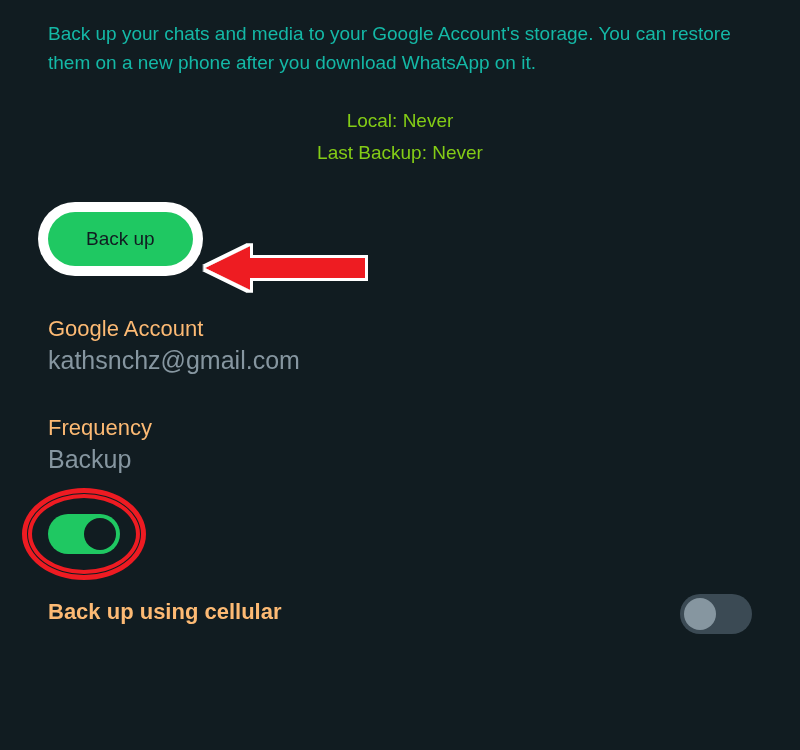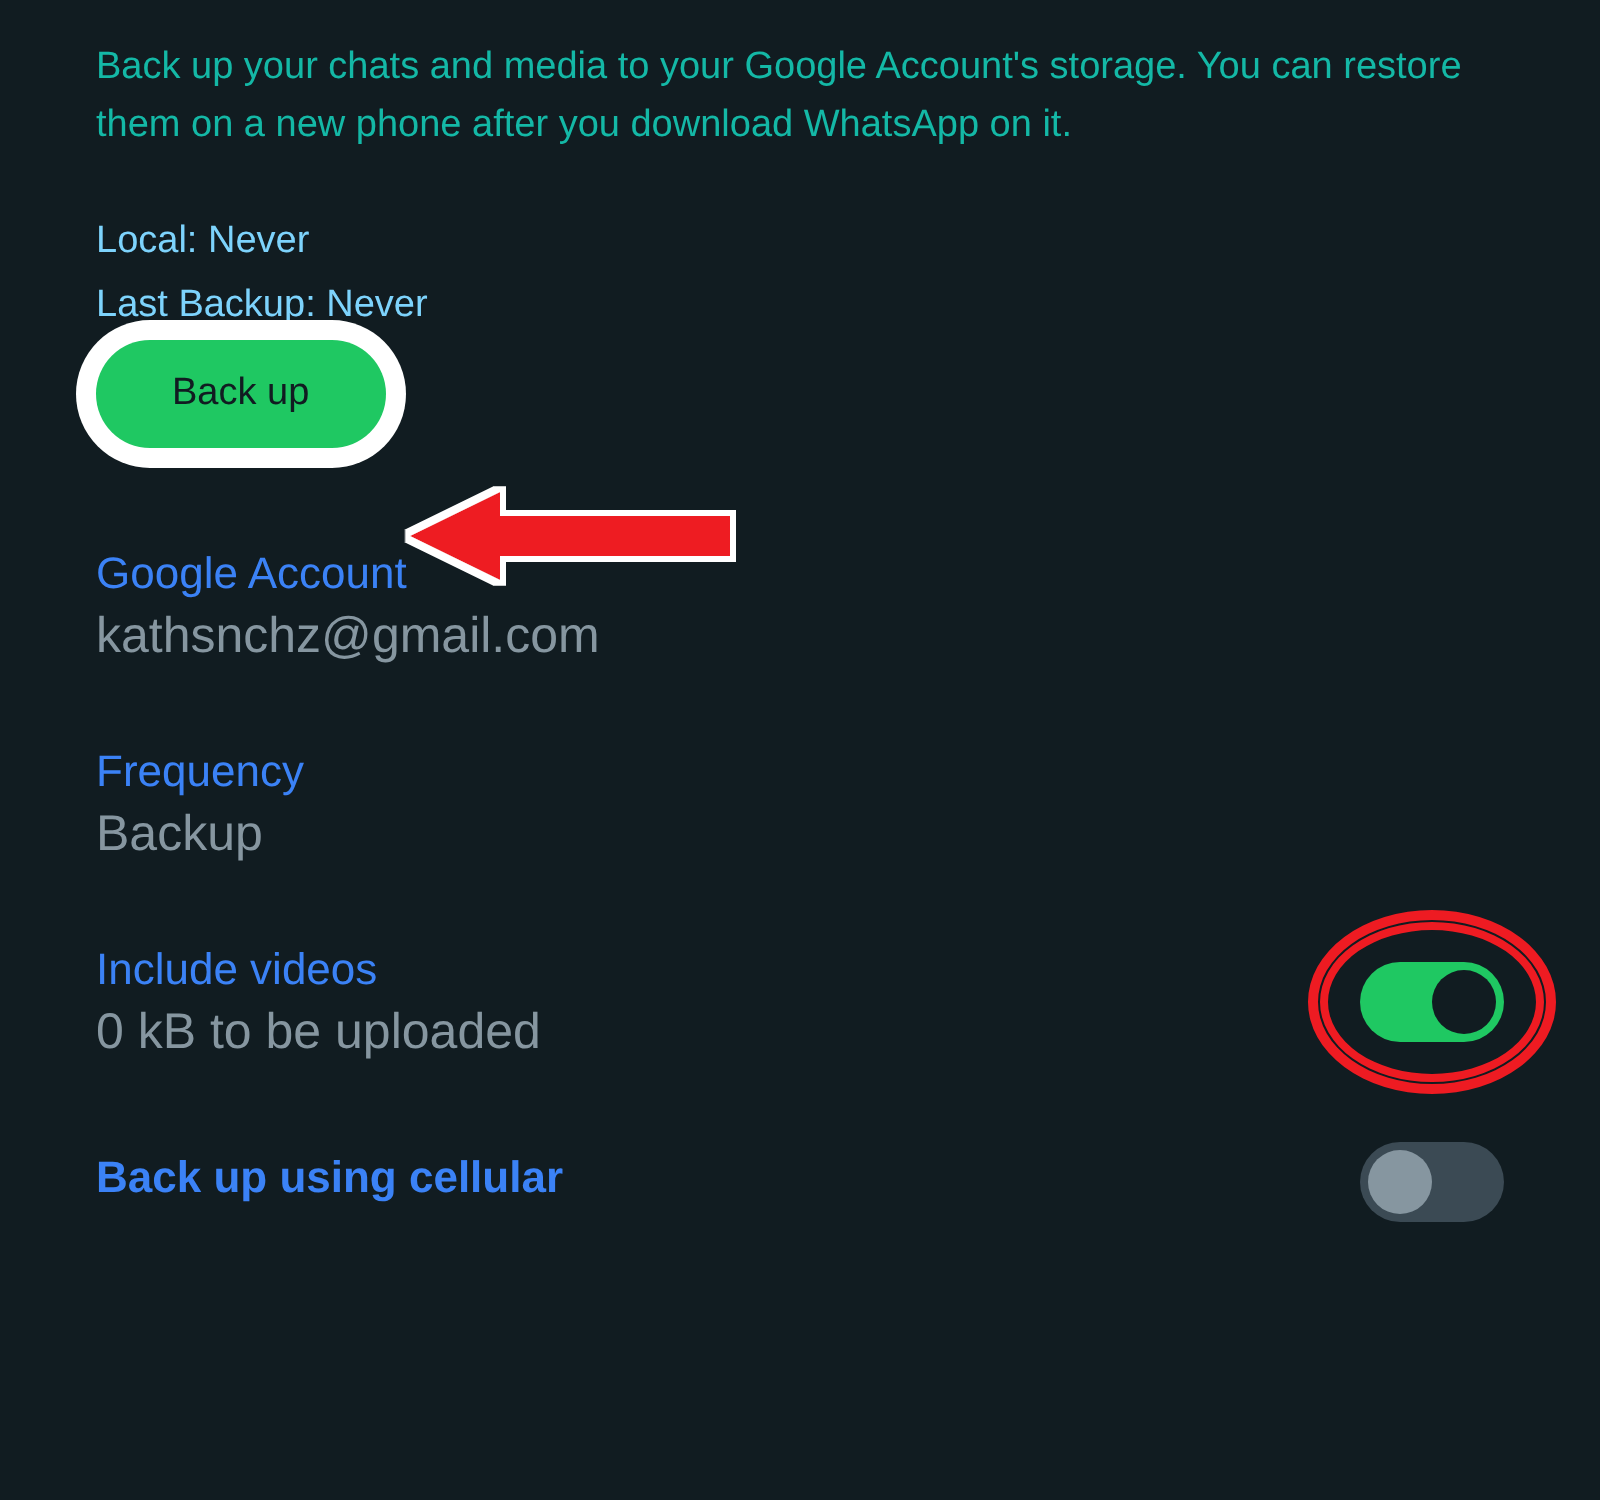--- a/index.html
+++ b/index.html
@@ -12,26 +12,28 @@
       padding: 20px 48px;
       overflow: hidden;
     }
     .description {
       color: #14b8a6;
       font-size: 19px;
       line-height: 1.5;
       margin-bottom: 28px;
     }
     .status-line {
-      color: #7dd3fc;
+      color: #84cc16;
       font-size: 19px;
       line-height: 1.7;
+      text-align: center;
     }
     .backup-btn-wrap {
       position: relative;
+      margin-top: 42px;
       margin-bottom: 50px;
       display: inline-block;
     }
     .backup-btn-wrap::before {
       content: '';
       position: absolute;
       top: -10px;
       left: -10px;
       right: -10px;
       bottom: -10px;
@@ -55,21 +57,21 @@
       top: 238px;
       pointer-events: none;
     }
     .setting-row {
       display: flex;
       justify-content: space-between;
       align-items: center;
       margin-bottom: 40px;
     }
     .setting-title {
-      color: #3b82f6;
+      color: #fdba74;
       font-size: 22px;
       margin-bottom: 4px;
     }
     .setting-sub {
       color: #8696a0;
       font-size: 25px;
     }
     .toggle {
       position: relative;
       width: 72px;
@@ -170,24 +172,20 @@
 </div>
 
 <div class="setting-row">
   <div>
     <div class="setting-title">Frequency</div>
     <div class="setting-sub">Backup</div>
   </div>
 </div>
 
 <div class="setting-row">
-  <div>
-    <div class="setting-title">Include videos</div>
-    <div class="setting-sub">0 kB to be uploaded</div>
-  </div>
   <div class="toggle-highlight">
     <div class="toggle on">
       <div class="toggle-thumb"></div>
     </div>
   </div>
 </div>
 
 <div class="last-row">
   <div class="setting-title">Back up using cellular</div>
   <div class="toggle off">

